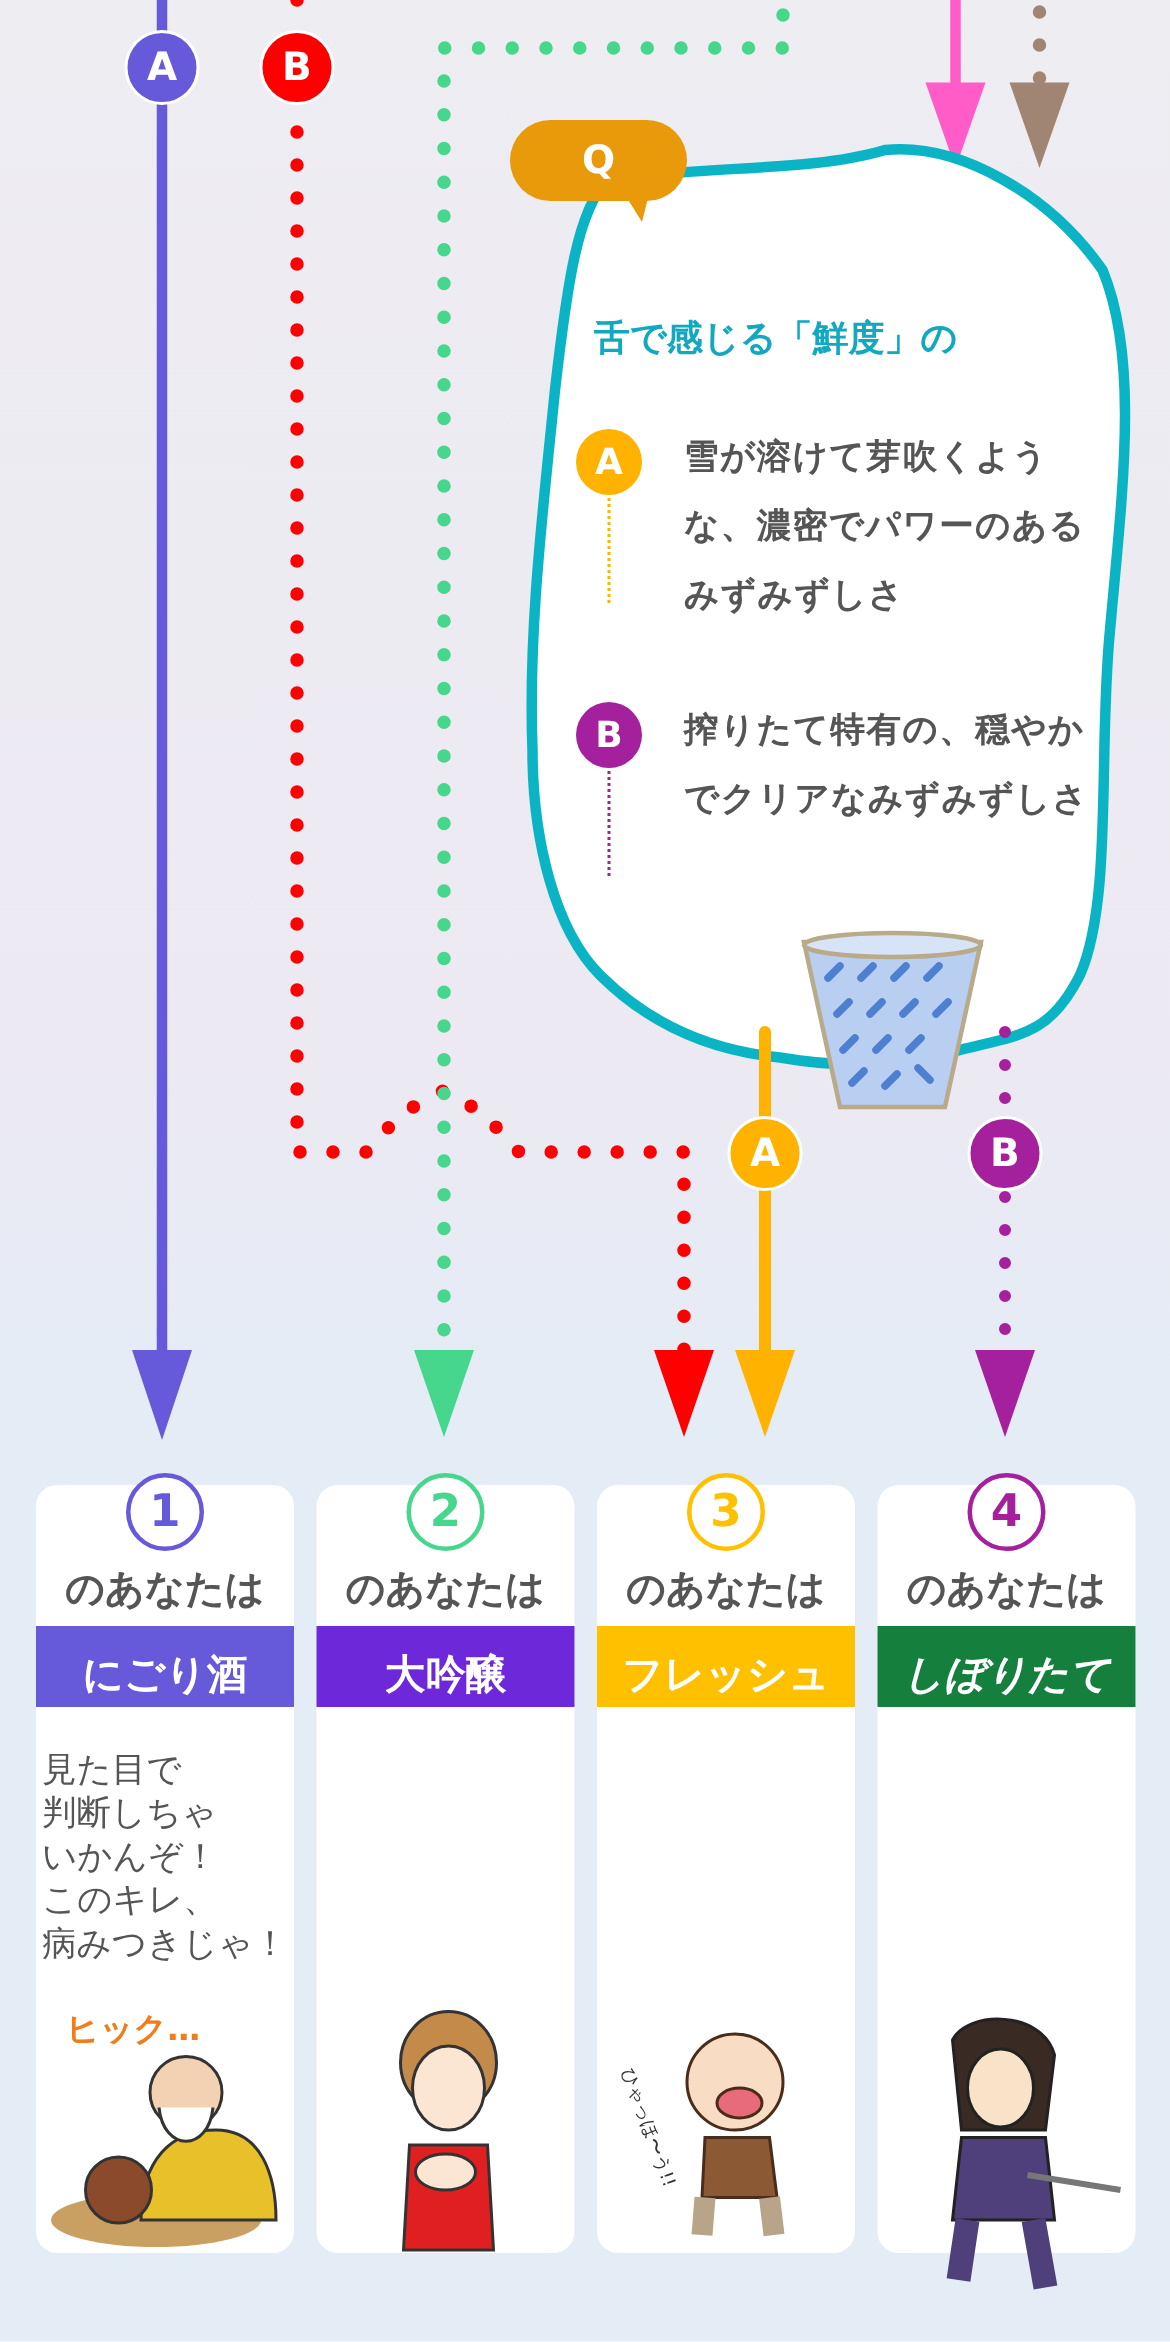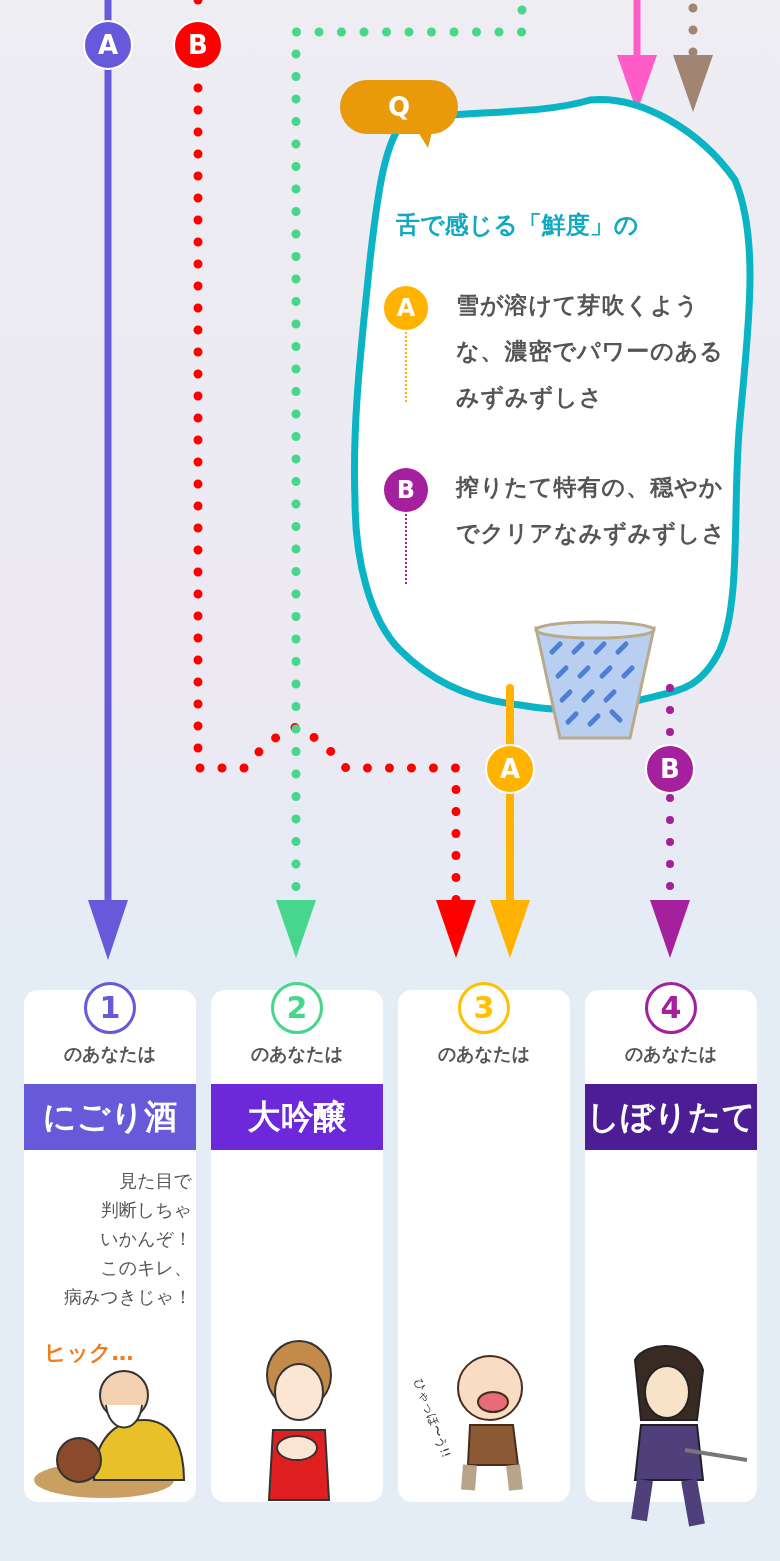--- a/index.html
+++ b/index.html
@@ -45,29 +45,29 @@
   .card {
     position:absolute; top:990px; width:172px; height:512px; background:#fff; border-radius:14px;
   }
   .card .num {
     position:absolute; left:50%; top:-8px; transform:translateX(-50%);
     width:52px; height:52px; border-radius:50%; border:3px solid; box-sizing:border-box;
     background:#fff; text-align:center; line-height:46px; font-weight:bold; font-size:30px;
   }
   .card .sub {
     position:absolute; left:0; right:0; top:52px; text-align:center;
-    color:#555; font-weight:bold; font-size:18px;
+    color:#555; font-weight:bold; font-size:26px;
   }
   .card .type {
-    position:absolute; left:0; right:0; top:94px; height:66px;
-    color:#fff; font-weight:bold; font-size:33px; text-align:center; line-height:66px;
+    position:absolute; left:0; right:0; top:94px; height:54px;
+    color:#fff; font-weight:bold; font-size:27px; text-align:center; line-height:66px;
   }
   .card .desc {
-    position:absolute; left:4px; right:4px; top:176px; text-align:right;
-    color:#555; font-size:18px; line-height:29px; white-space:pre-line;
+    position:absolute; left:4px; right:4px; top:176px; text-align:left;
+    color:#555; font-size:23px; line-height:29px; white-space:pre-line;
   }
   .card .illus { position:absolute; left:0; right:0; top:340px; height:210px; }
 </style>
 </head>
 <body>
 
 <svg class="layer" width="780" height="1561">
 
   <g>
     <line x1="108" y1="0" x2="108" y2="905" stroke="#665adb" stroke-width="7"></line>
@@ -182,33 +182,34 @@
     <ellipse cx="88" cy="45" rx="32" ry="34" fill="#c48a4a" stroke="#333" stroke-width="2"></ellipse>
     <ellipse cx="88" cy="62" rx="24" ry="28" fill="#fbe6d4" stroke="#333" stroke-width="2"></ellipse>
     <path d="M62 100 L114 100 L118 170 L58 170 Z" fill="#e02020" stroke="#333" stroke-width="2"></path>
     <ellipse cx="86" cy="118" rx="20" ry="12" fill="#fbe6d4" stroke="#333" stroke-width="2"></ellipse>
   </svg>
 </div>
 
 <div class="card" style="left:398px;">
   <div class="num" style="border-color:#ffc000;color:#ffc000;">3</div>
   <div class="sub">のあなたは</div>
+  <div class="type" style="background:#ffc000;">フレッシュ</div>
   <svg class="illus" width="172" height="210">
     <circle cx="92" cy="58" r="32" fill="#f8dcc4" stroke="#4a2c1a" stroke-width="2"></circle>
     <ellipse cx="95" cy="72" rx="15" ry="10" fill="#e86b7a" stroke="#4a2c1a" stroke-width="2"></ellipse>
     <path d="M72 95 L115 95 L120 135 L70 135 Z" fill="#8b5a34" stroke="#4a2c1a" stroke-width="2"></path>
     <path d="M72 135 L70 160 M115 135 L118 160" stroke="#b8a488" stroke-width="14"></path>
     <text x="10" y="60" fill="#333" font-size="12" font-family="DejaVu Sans, sans-serif" transform="rotate(70 20 60)">ひゃっほ〜う!!</text>
   </svg>
 </div>
 
 <div class="card" style="left:585px;">
   <div class="num" style="border-color:#a5209c;color:#a5209c;">4</div>
   <div class="sub">のあなたは</div>
-  <div class="type" style="background:#4c1d95;">しぼりたて</div>
+  <div class="type" style="background:#15803d;font-style:italic;">しぼりたて</div>
   <svg class="illus" width="172" height="210">
     <path d="M50 30 C60 10 110 10 118 40 L112 90 L56 90 Z" fill="#3a2a24" stroke="#222" stroke-width="2"></path>
     <ellipse cx="82" cy="62" rx="22" ry="26" fill="#f8e2c8" stroke="#222" stroke-width="2"></ellipse>
     <path d="M56 95 L112 95 L118 150 L50 150 Z" fill="#4f3f7a" stroke="#222" stroke-width="2"></path>
     <line x1="100" y1="120" x2="162" y2="130" stroke="#777" stroke-width="4"></line>
     <path d="M60 150 L54 190 M104 150 L112 195" stroke="#4f3f7a" stroke-width="16"></path>
   </svg>
 </div>
 
 </body></html>

